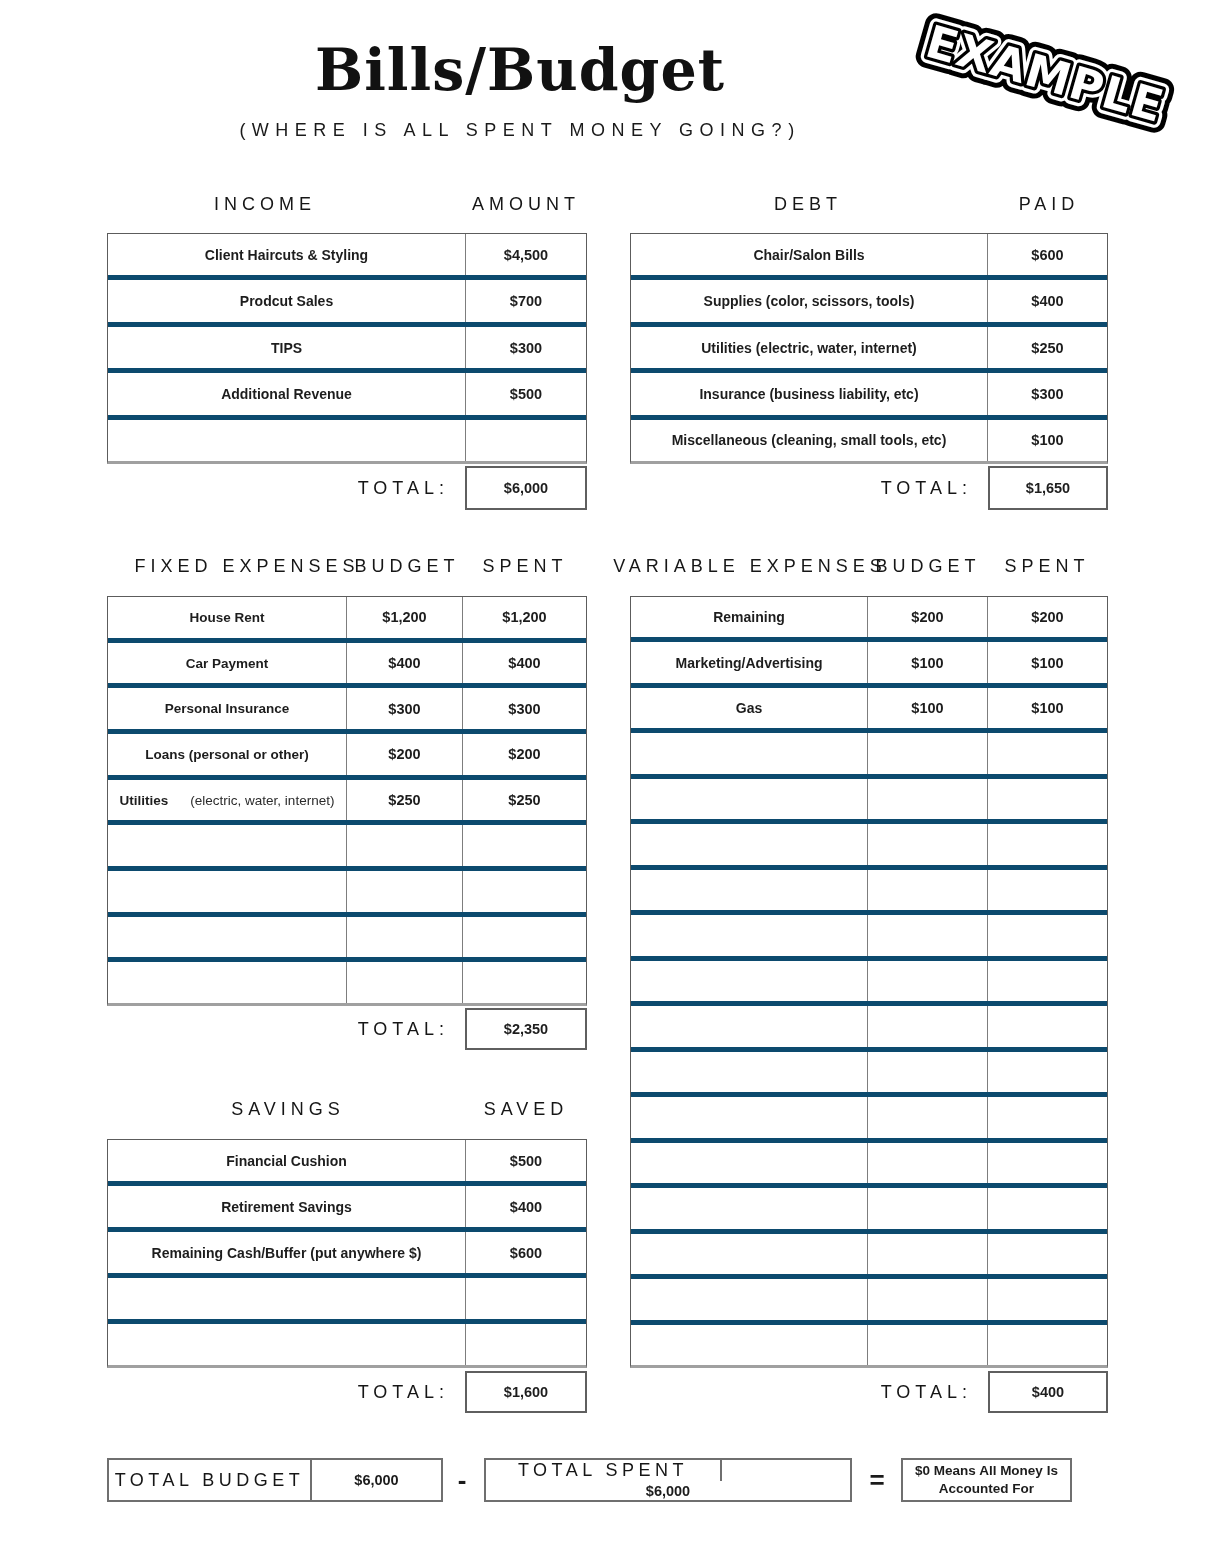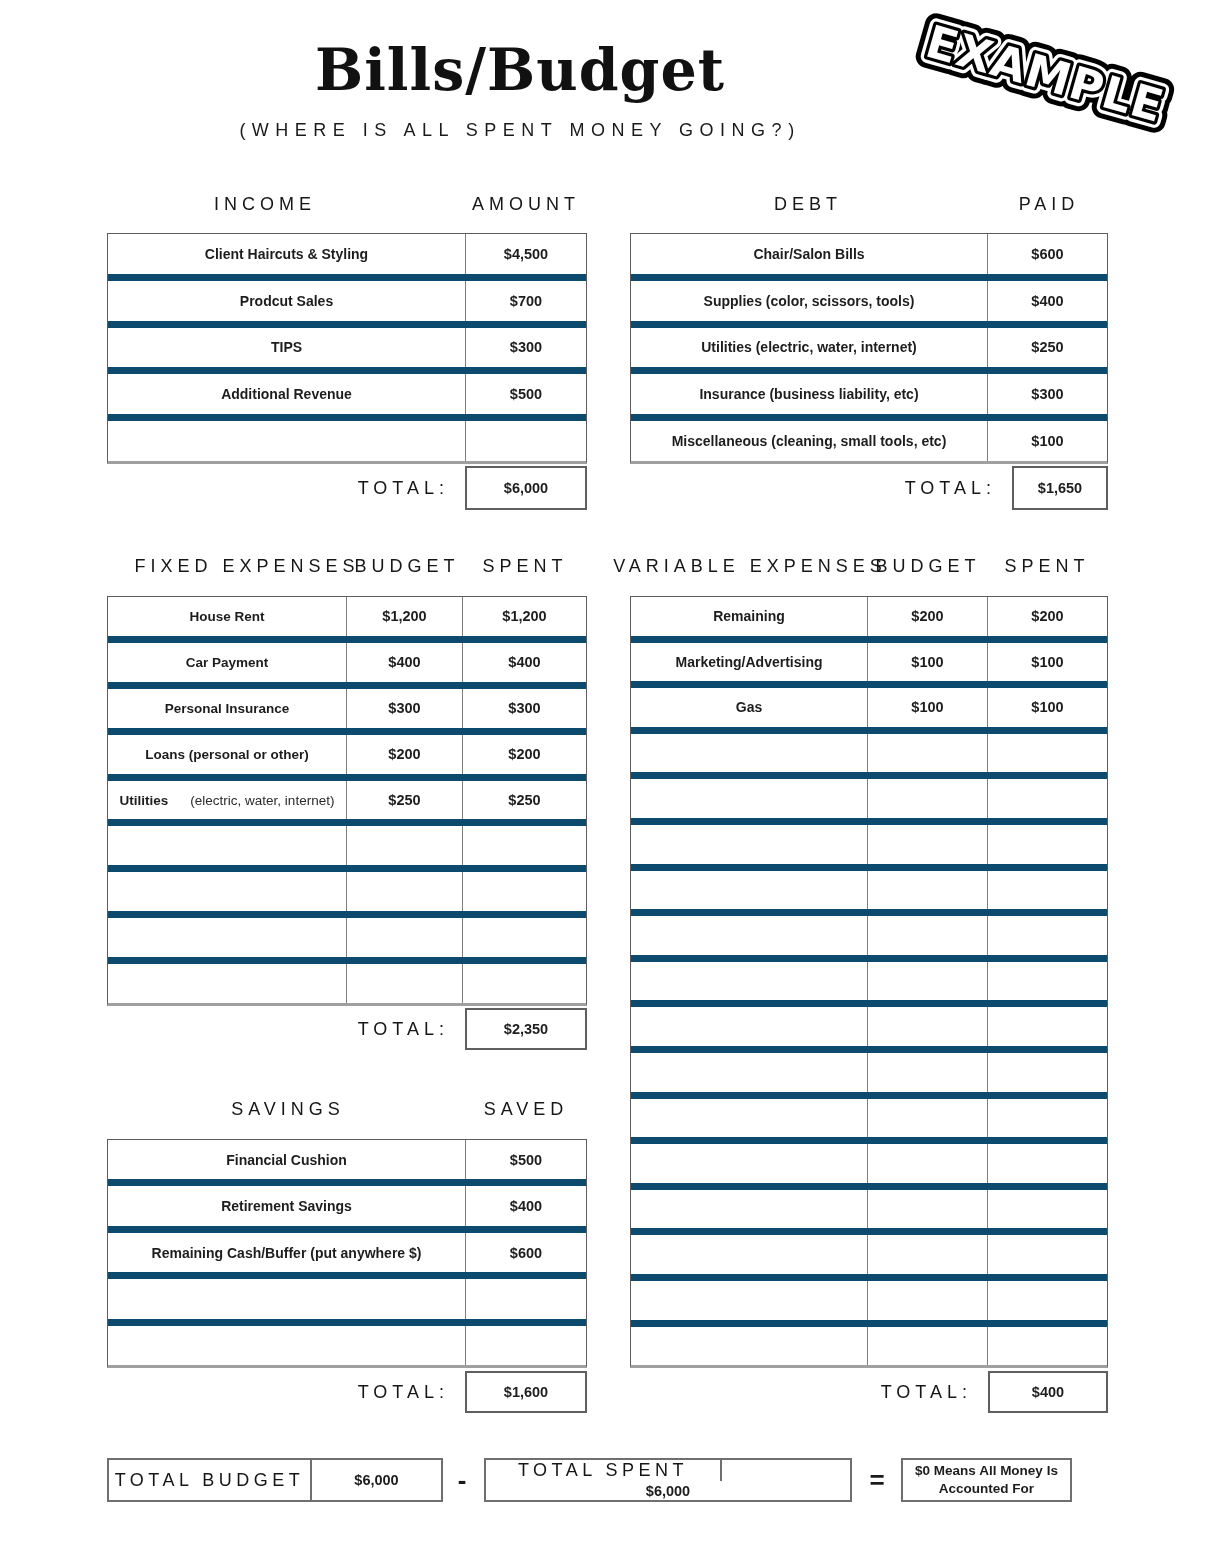--- a/index.html
+++ b/index.html
@@ -31,21 +31,21 @@
     position:absolute; transform:translateX(-50%); white-space:nowrap;
     font-size:18px; font-weight:400; letter-spacing:5px; color:#161616;
     line-height:22px;
   }
   
   .wtable {
     position:absolute; box-sizing:border-box; background:#fff;
     border:1px solid #5c5c5c; border-bottom:3px solid #a0a0a0;
     display:flex; flex-direction:column;
   }
-  .wrow { flex:1; display:flex; border-bottom:7px solid #0c4a6e; min-height:0; }
+  .wrow { flex:1; display:flex; border-bottom:5px solid #0c4a6e; min-height:0; }
   .wrow:last-child { border-bottom:none; }
   .wcell {
     box-sizing:border-box; border-right:1px solid #7d7d7d;
     display:flex; align-items:center; justify-content:center;
     text-align:center; white-space:nowrap; overflow:visible;
     font-size:14px; color:#1d1d1d;
   }
   .wcell:last-child { border-right:none; }
   .wcell b { font-weight:700; }
   .wcell.c-val { font-weight:700; font-size:14.5px; }
@@ -177,21 +177,21 @@
       </div>
       <div class="wrow">
         <div class="wcell c-label" style="width: 357px;">
           <b>Miscellaneous (cleaning, small tools, etc)</b>
         </div>
         <div class="wcell c-val" style="width: 119px;">$100</div>
       </div>
     </div>
   <div class="total-row" style="left:700px; top:466px; width:408px; height:44px;">
     <div class="total-label">TOTAL:</div>
-    <div class="total-box" style="width:96px;">$1,650</div>
+    <div class="total-box" style="width:120px;">$1,650</div>
   </div>
 
   <div class="col-header" style="left:227px; top:555px;margin-left:20px;">FIXED EXPENSES</div>
   <div class="col-header" style="left:407px; top:555px;">BUDGET</div>
   <div class="col-header" style="left:525px; top:555px;">SPENT</div>
   <div class="col-header" style="left:750px; top:555px;">VARIABLE EXPENSES</div>
   <div class="col-header" style="left:928px; top:555px;">BUDGET</div>
   <div class="col-header" style="left:1047px; top:555px;">SPENT</div>
 
   <div class="wtable t-fixed" style="left:107px; top:596px; width:480px; height:410px;">

